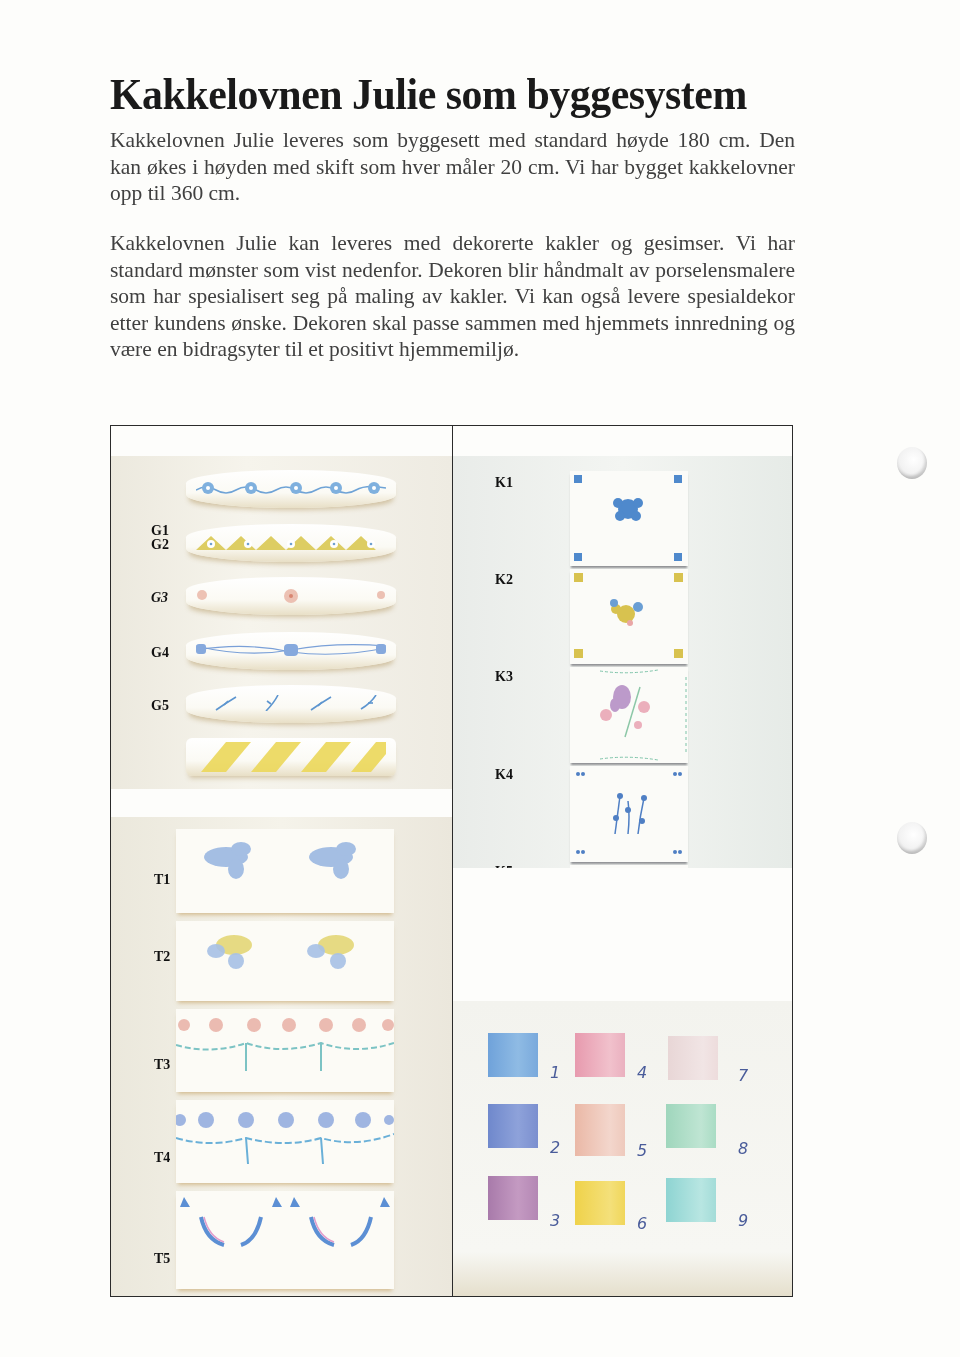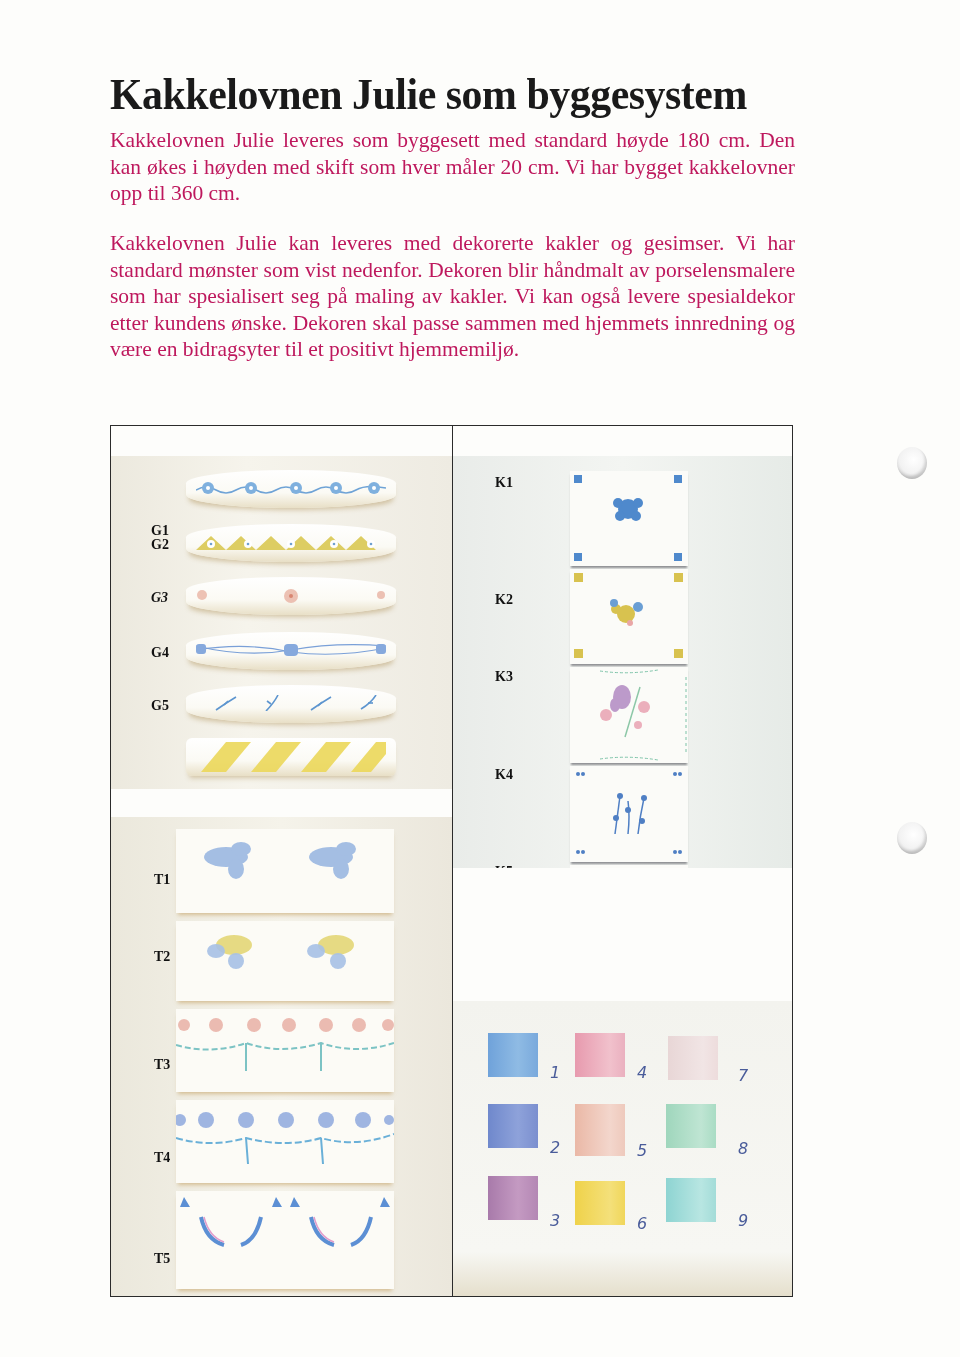--- a/index.html
+++ b/index.html
@@ -1,21 +1,21 @@
 <!DOCTYPE html>
 <html><head>
 <meta charset="utf-8">
 <style>
   html,body{margin:0;padding:0;}
   body{width:960px;height:1357px;background:#fdfdfb;position:relative;overflow:hidden;
        font-family:"Liberation Serif","DejaVu Serif",serif;color:#1b1b1b;}
   .title{position:absolute;left:110px;top:68px;margin:0;font-size:45px;font-weight:bold;
          letter-spacing:-0.5px;color:#1a1a1a;white-space:nowrap;transform:scaleX(0.93);transform-origin:left;}
   .para{position:absolute;left:110px;width:685px;margin:0;font-size:21.5px;line-height:26.5px;
-        text-align:justify;color:#be185d;}
+        text-align:justify;color:#404040;}
   .p1{top:127px;}
   .p2{top:230px;}
   .hole{position:absolute;left:897px;width:30px;height:32px;border-radius:50%;
         background:radial-gradient(circle at 55% 40%,#ffffff 0%,#f2f2f2 55%,#cfcfcf 85%,#9a9a9a 100%);
         box-shadow:inset -2px -3px 3px rgba(0,0,0,0.15);}
   .grid{position:absolute;left:110px;top:425px;width:683px;height:872px;border:1.5px solid #2b2b2b;box-sizing:border-box;}
   .col{position:absolute;top:0;bottom:0;}
   .col-left{left:0;width:341px;border-right:1.5px solid #2b2b2b;}
   .col-right{left:342px;right:0;}
   .hdr{position:absolute;left:0;right:0;background:#fff;border-bottom:1.5px solid #2b2b2b;
@@ -254,21 +254,21 @@
           <g fill="#4f89cc">
               <circle cx="58" cy="38" r="10"></circle>
               <circle cx="48" cy="32" r="5"></circle>
               <circle cx="68" cy="32" r="5"></circle>
               <circle cx="50" cy="45" r="5"></circle>
               <circle cx="66" cy="45" r="5"></circle>
             </g>
         </svg>
       </div>
 
-      <span class="lbl" style="left:42px;top:136px;">K2</span>
+      <span class="lbl" style="left:42px;top:116px;">K2</span>
       <div class="ktile" style="top:113px;height:95px;">
         <svg style="position:absolute;left:0;top:0;width:118px;height:95px;" viewBox="0 0 118 95">
           <g fill="#d8c24f">
               <rect x="4" y="4" width="9" height="9"></rect>
               <rect x="104" y="4" width="9" height="9"></rect>
               <rect x="4" y="80" width="9" height="9"></rect>
               <rect x="104" y="80" width="9" height="9"></rect>
             </g>
           <g fill="#d8c24f">
               <circle cx="56" cy="45" r="9"></circle>

